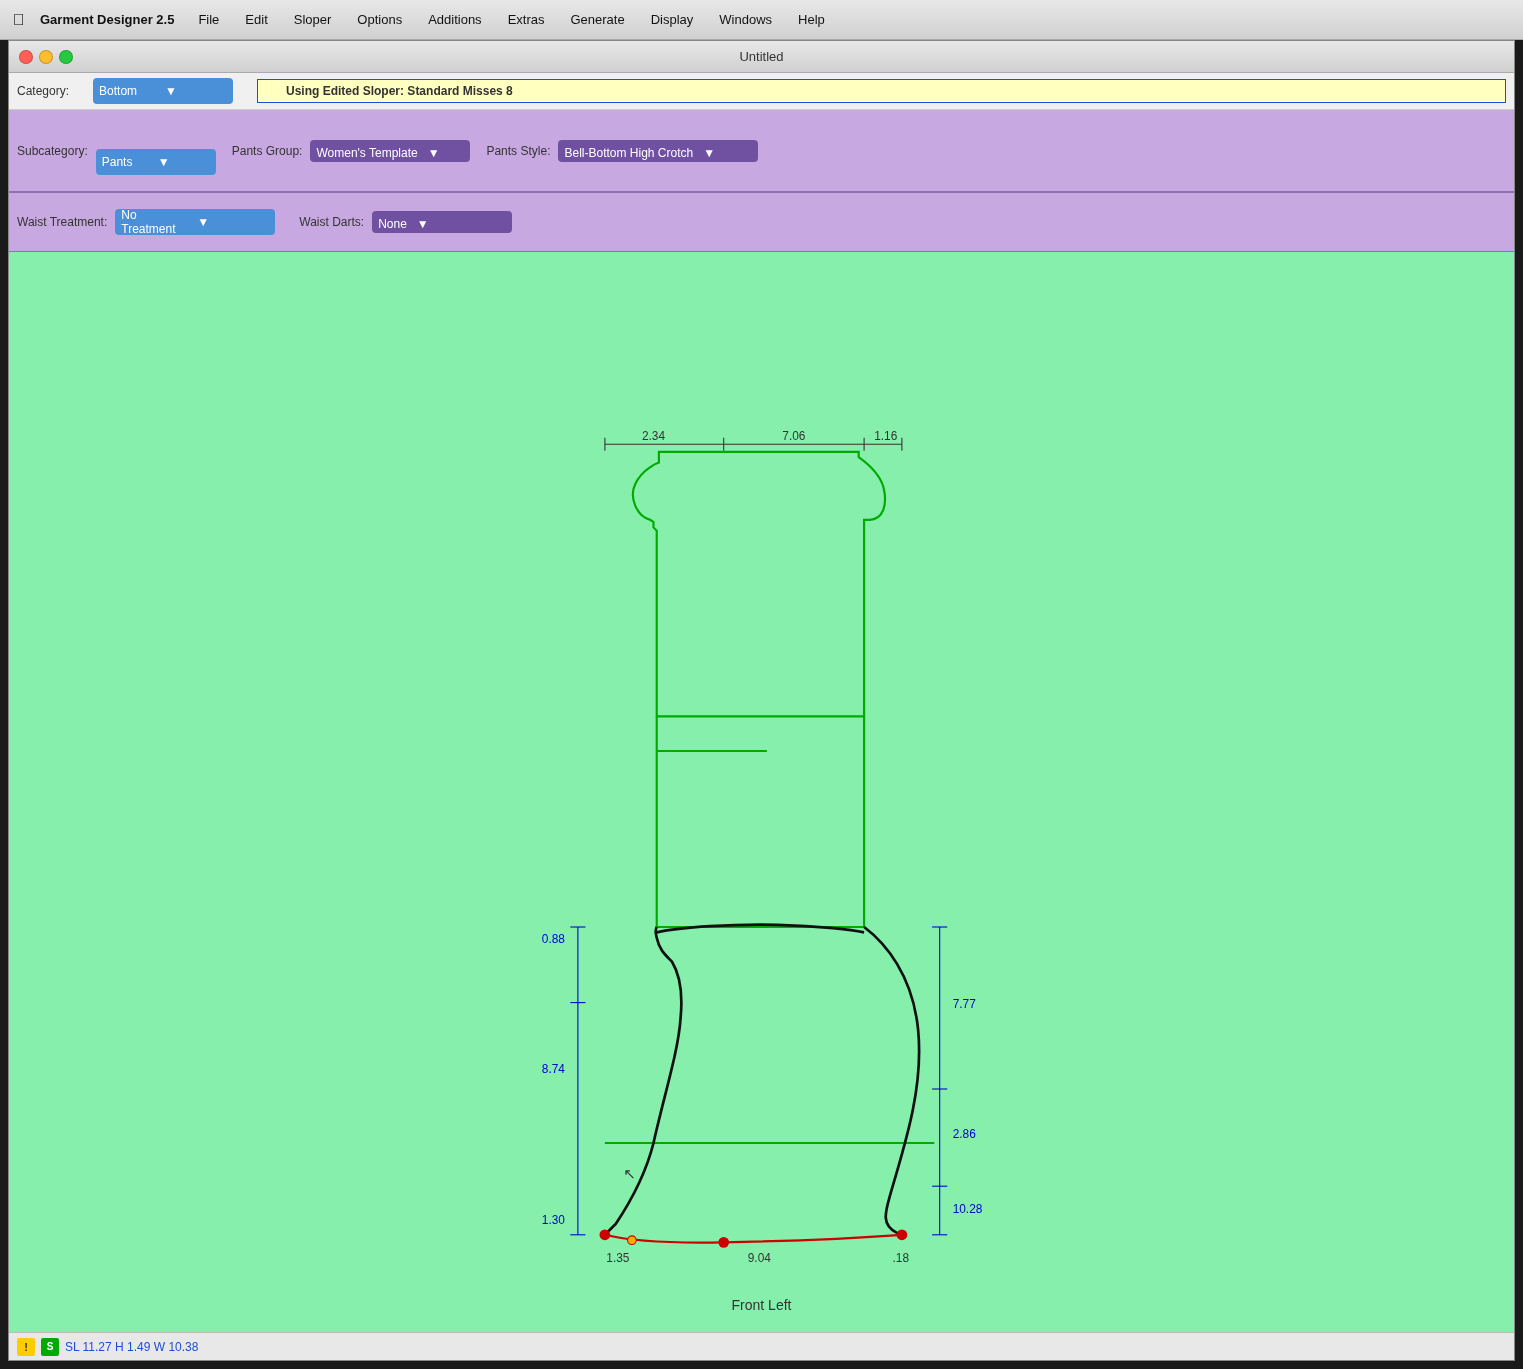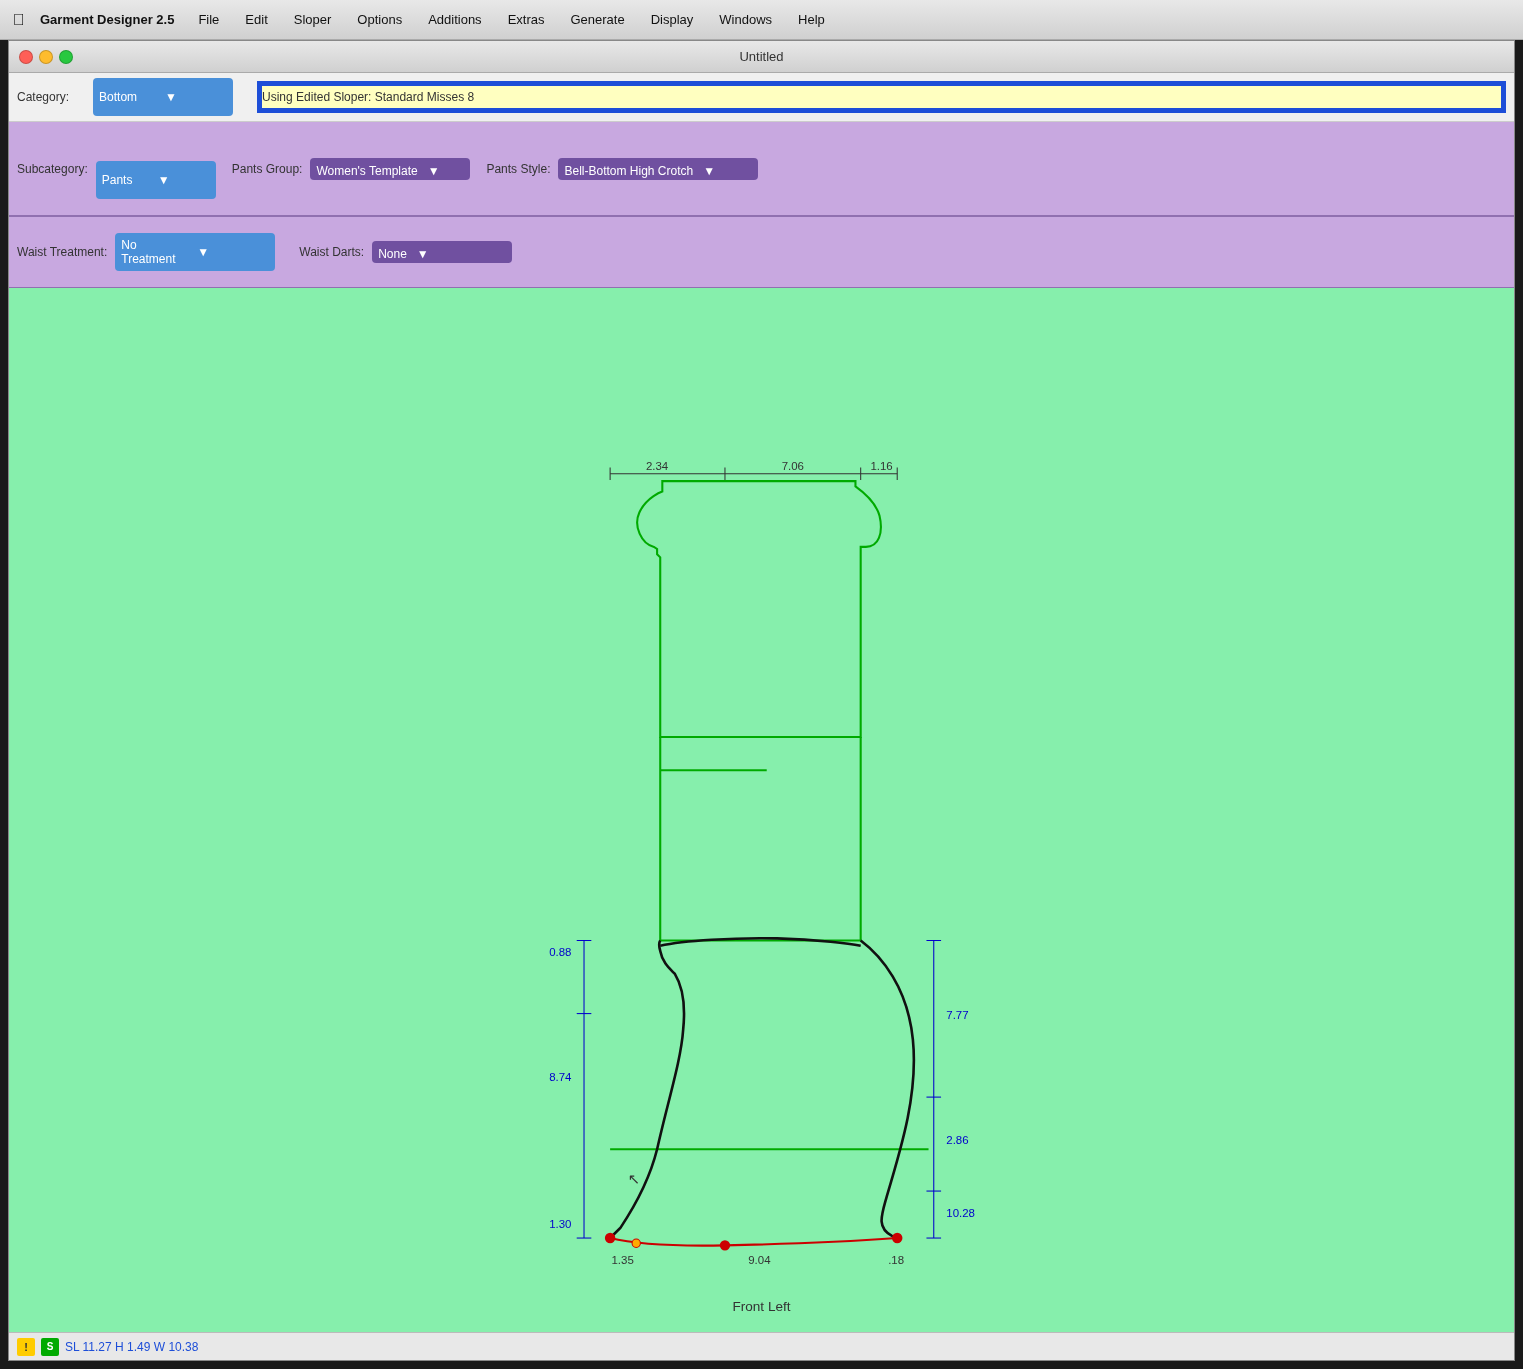--- a/index.html
+++ b/index.html
@@ -111,39 +111,40 @@
       font-weight: 500;
     }
     .control-select {
       display: flex;
       align-items: center;
       background: #4a90d9;
       border-radius: 4px;
       padding: 2px 6px;
       min-width: 140px;
       cursor: pointer;
-      height: 38px;
+      height: 26px;
     }
     .control-select span {
       flex: 1;
       font-size: 12px;
       color: white;
     }
     .select-arrow {
       font-size: 10px;
       color: white;
       margin-left: 4px;
     }
     .sloper-info {
       background: #ffffc0;
-      border: 5px solid #1d4ed8;
-      padding: 4px 0;
+      border: 1px solid #1d4ed8;
+      padding: 4px 28px;
       font-size: 12px;
       color: #333;
       flex: 1;
+      font-weight: bold;
     }
     .control-select-purple {
       display: flex;
       align-items: flex-end;
       background: #7050a0;
       border-radius: 4px;
       padding: 2px 6px;
       cursor: pointer;
       height: 22px;
     }

